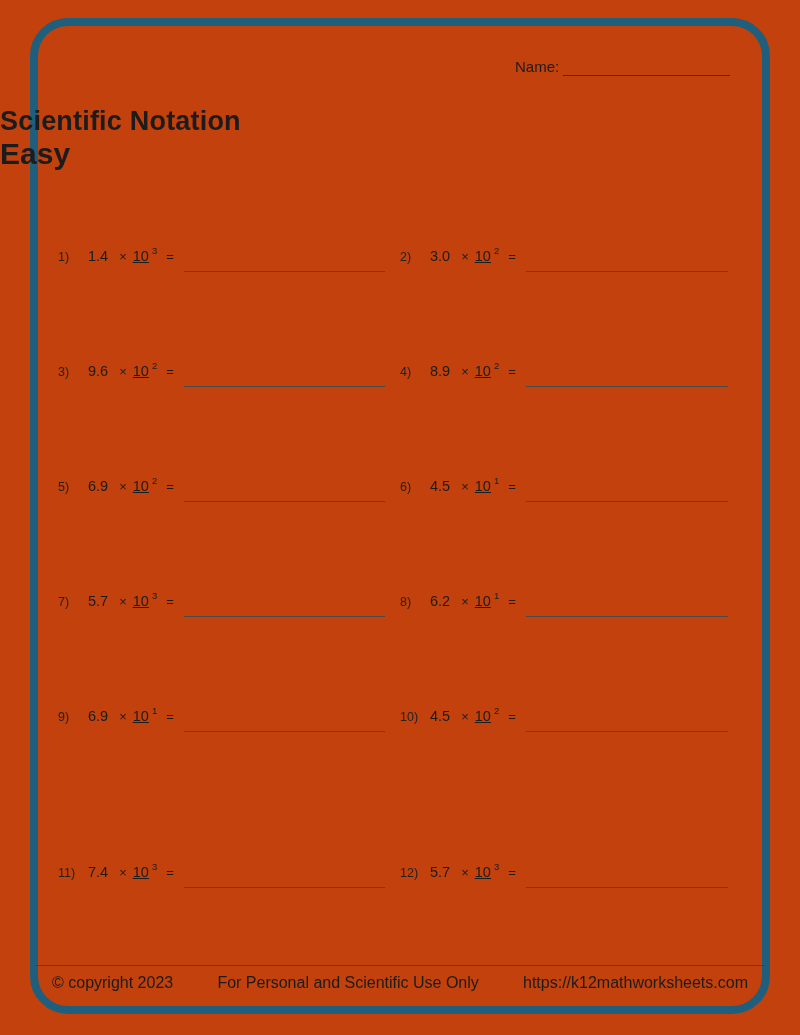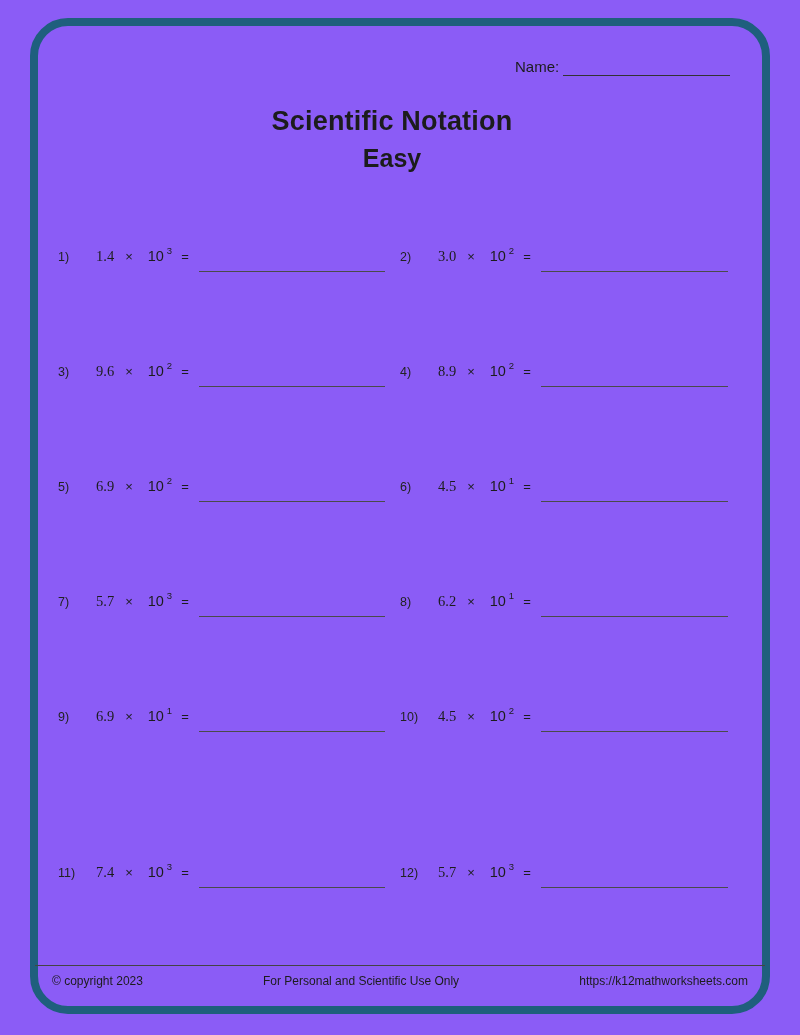--- a/index.html
+++ b/index.html
@@ -3,21 +3,21 @@
 <meta charset="utf-8">
 <style>
   * { margin: 0; padding: 0; box-sizing: border-box; }
   html, body { background: #ffffff; }
   body { font-family: "Liberation Sans", "DejaVu Sans", sans-serif; color: #1c1c1c; }
 
   .page {
     position: relative;
     width: 800px;
     height: 1035px;
-    background: #8b5cf6;
+    background: #c2410c;
     overflow: hidden;
   }
 
   .frame {
     position: absolute;
     left: 30px; top: 18px;
     width: 740px; height: 996px;
     border: 8px solid #1f5f7d;
     border-radius: 38px;
     background: transparent;
@@ -31,23 +31,23 @@
     width: 215px;
   }
   .name-label { font-size: 15px; color: #1c1c1c; padding-bottom: 1px; }
   .name-line {
     flex: 1;
     height: 16px;
     border-bottom: 1.6px solid #333;
     margin-left: 4px;
   }
 
-  .title-block { position: absolute; left: 0; top: 106px; width: 784px; text-align: center; }
+  .title-block { position: absolute; left: 0; top: 106px; width: 784px; text-align: left; }
   .title-line1 { font-size: 27px; font-weight: bold; letter-spacing: 0.2px; }
-  .title-line2 { font-size: 25px; font-weight: bold; margin-top: 7px; }
+  .title-line2 { font-size: 30px; font-weight: bold; margin-top: 0; }
 
   .instruction {
     position: absolute;
     left: 62px; top: 216px;
     font-size: 13.5px;
     color: #1c1c1c;
   }
 
   .problem {
     position: absolute;
@@ -58,23 +58,23 @@
   .problem.col-left  { left: 58px;  width: 327px; }
   .problem.col-right { left: 400px; width: 328px; }
   .row-0 { top: 248px; }
   .row-1 { top: 363px; }
   .row-2 { top: 478px; }
   .row-3 { top: 593px; }
   .row-4 { top: 708px; }
   .row-5 { top: 864px; }
 
   .p-num  { width: 30px; font-size: 12.5px; color: #222; flex: none; }
-  .p-coef { font-size: 14.5px; margin-left: 8px; font-family: Liberation Serif, serif; }
+  .p-coef { font-size: 14.5px; margin-left: 0; }
   .p-times{ font-size: 13px; margin-left: 11px; }
-  .p-base { font-size: 14.5px; margin-left: 15px; }
+  .p-base { font-size: 14.5px; margin-left: 6px; text-decoration: underline; }
   .p-exp  { font-size: 9.5px; position: relative; top: -7px; margin-left: 3px; }
   .p-eq   { font-size: 13px; margin-left: 9px; }
   .p-line {
     flex: 1;
     align-self: flex-end;
     height: 6px;
     margin-left: 10px;
     border-bottom: 1.7px solid #4a4a4a;
   }
 
@@ -84,21 +84,21 @@
     width: 730px;
     border-top: 1.6px solid #444;
   }
   .footer-row {
     position: absolute;
     left: 52px; top: 974px;
     width: 696px;
     display: flex;
     justify-content: space-between;
     align-items: flex-start;
-    font-size: 12px;
+    font-size: 16px;
     color: #1c1c1c;
   }
 </style>
 </head>
 <body>
 
 <div class="page">
 
   <div class="frame"></div>
 

